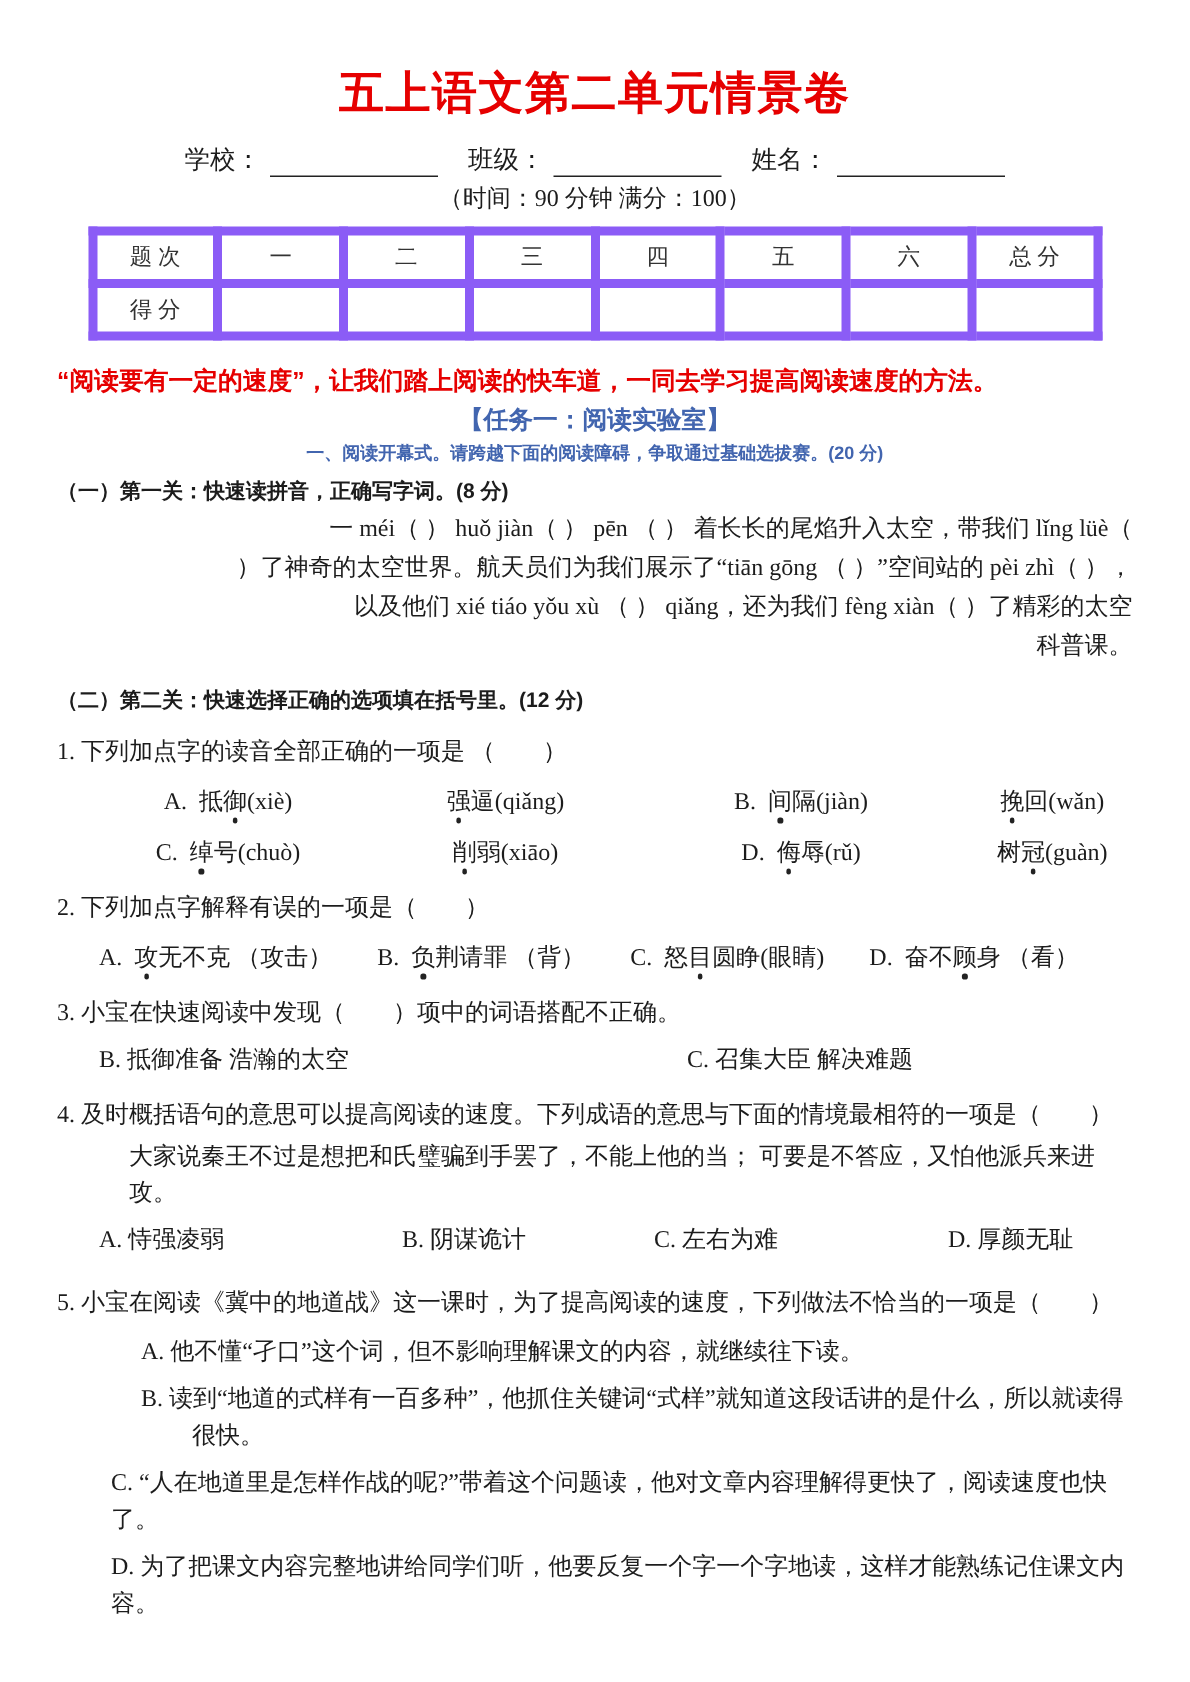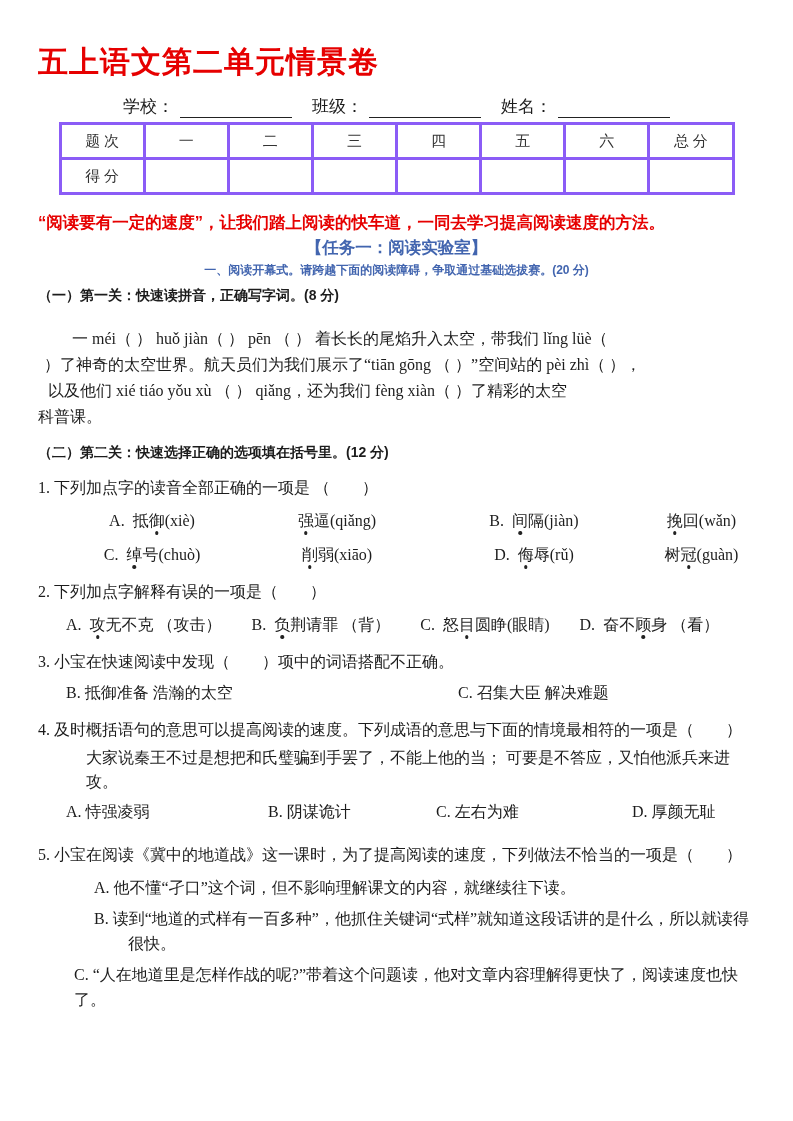--- a/index.html
+++ b/index.html
@@ -8,50 +8,50 @@
     width:793px; height:1121px;
     font-family:"Liberation Serif","DejaVu Serif",serif;
     font-size:16px; color:#1c1c1c;
     position:relative; overflow:hidden;
   }
   .page { padding:42px 38px 0 38px; }
 
   .hei { font-family:"Liberation Sans","DejaVu Sans",sans-serif; font-weight:bold; }
 
   .title {
-    font-size:30px; letter-spacing:1px;
+    text-align:center; font-size:30px; letter-spacing:1px;
     color:var(--red); margin-bottom:12px;
   }
 
   .info-line {
     display:flex; justify-content:center; align-items:flex-end;
     font-size:17px; margin-bottom:4px; gap:6px;
   }
   .blank {
     display:inline-block; width:112px; border-bottom:1.5px solid #222;
     height:18px; margin-right:14px;
   }
   .blank:last-child { margin-right:0; }
   .time-line { text-align:center; font-size:16px; margin-bottom:8px; }
 
   table.score {
     width:676px; margin:0 auto 16px auto; border-collapse:collapse;
     font-size:15px; table-layout:fixed;
   }
   table.score td {
-    border:3px solid #8b5cf6; text-align:center; height:35px; color:#333;
+    border:6px solid #8b5cf6; text-align:center; height:35px; color:#333;
   }
 
   .red-line { color:var(--red); font-size:16.5px; line-height:1.45; }
   .task-banner { text-align:center; color:var(--blue); font-size:16.5px; margin-top:2px; }
   .section-one { color:var(--blue); font-size:12px; margin-top:3px;text-align:center; }
 
   .part-heading { font-size:14px; margin-top:8px; }
 
-  .p1 { line-height:26px; margin-top:21px; }
+  .p1 { line-height:26px; margin-top:3px;text-align:right; }
   .p1 .pline:nth-child(1) { padding-left:34px; }
   .p1 .pline:nth-child(2) { padding-left:6px; }
   .p1 .pline:nth-child(3) { padding-left:10px; }
   .p1 .pline:nth-child(4) { padding-left:0; }
 
   .question { margin-top:14px; }
   .q-stem { line-height:24px; }
 
   .u-dot { position:relative; display:inline-block; }
   .u-dot::after {
@@ -92,20 +92,21 @@
 
   <div class="info-line">
     <span>学校：</span>
       <span class="blank"></span>
     <span>班级：</span>
       <span class="blank"></span>
     <span>姓名：</span>
       <span class="blank"></span>
   </div>
 
+  <div class="time-line">（时间：90 分钟  满分：100）</div>
 
   <table class="score">
     <tbody>
         <tr>
       <td>题  次</td>
       <td>一</td>
       <td>二</td>
       <td>三</td>
       <td>四</td>
       <td>五</td>
@@ -181,16 +182,17 @@
       <span>D. 厚颜无耻</span>
     </div>
   </div>
 
   <div class="question" style="margin-top:20px;">
     <div class="q-stem">5. 小宝在阅读《冀中的地道战》这一课时，为了提高阅读的速度，下列做法不恰当的一项是（　　）</div>
     <div class="q5-opts">
       <div class="opt indent-a">A.  他不懂“孑口”这个词，但不影响理解课文的内容，就继续往下读。</div>
       <div class="opt indent-b">B.  读到“地道的式样有一百多种”，他抓住关键词“式样”就知道这段话讲的是什么，所以就读得很快。</div>
       <div class="opt indent-c">C. “人在地道里是怎样作战的呢?”带着这个问题读，他对文章内容理解得更快了，阅读速度也快了。</div>
+      <div class="opt indent-d">D.  为了把课文内容完整地讲给同学们听，他要反复一个字一个字地读，这样才能熟练记住课文内容。</div>
     </div>
   </div>
 
 </div>
 
 </body></html>

